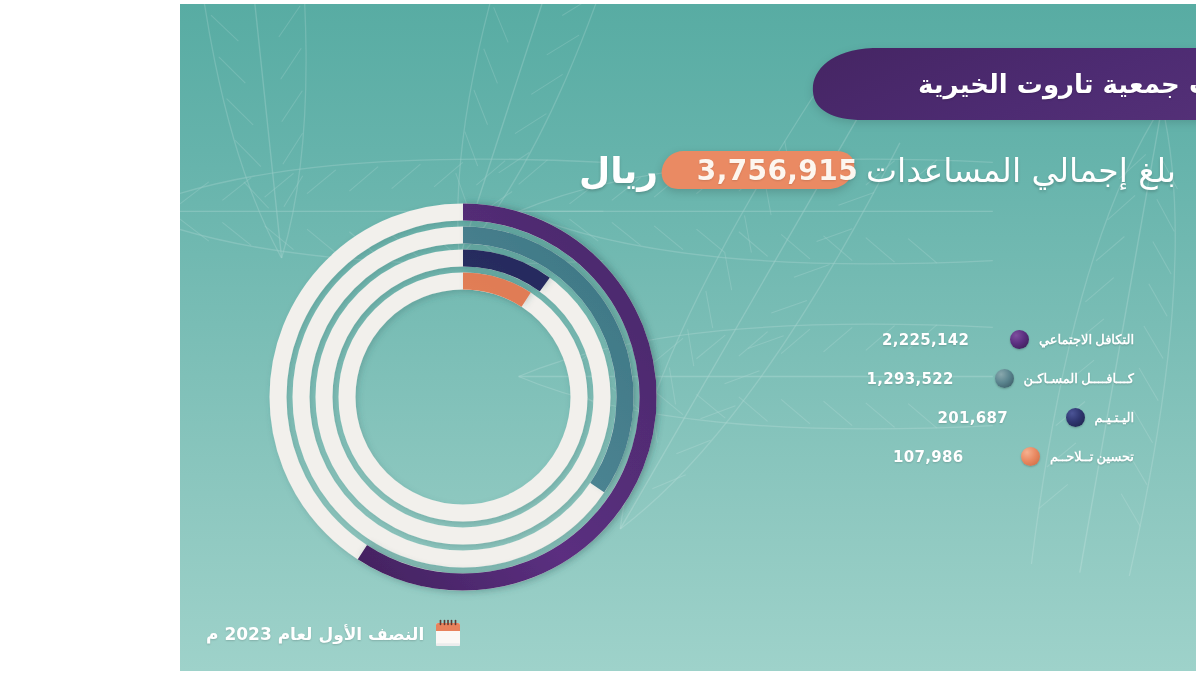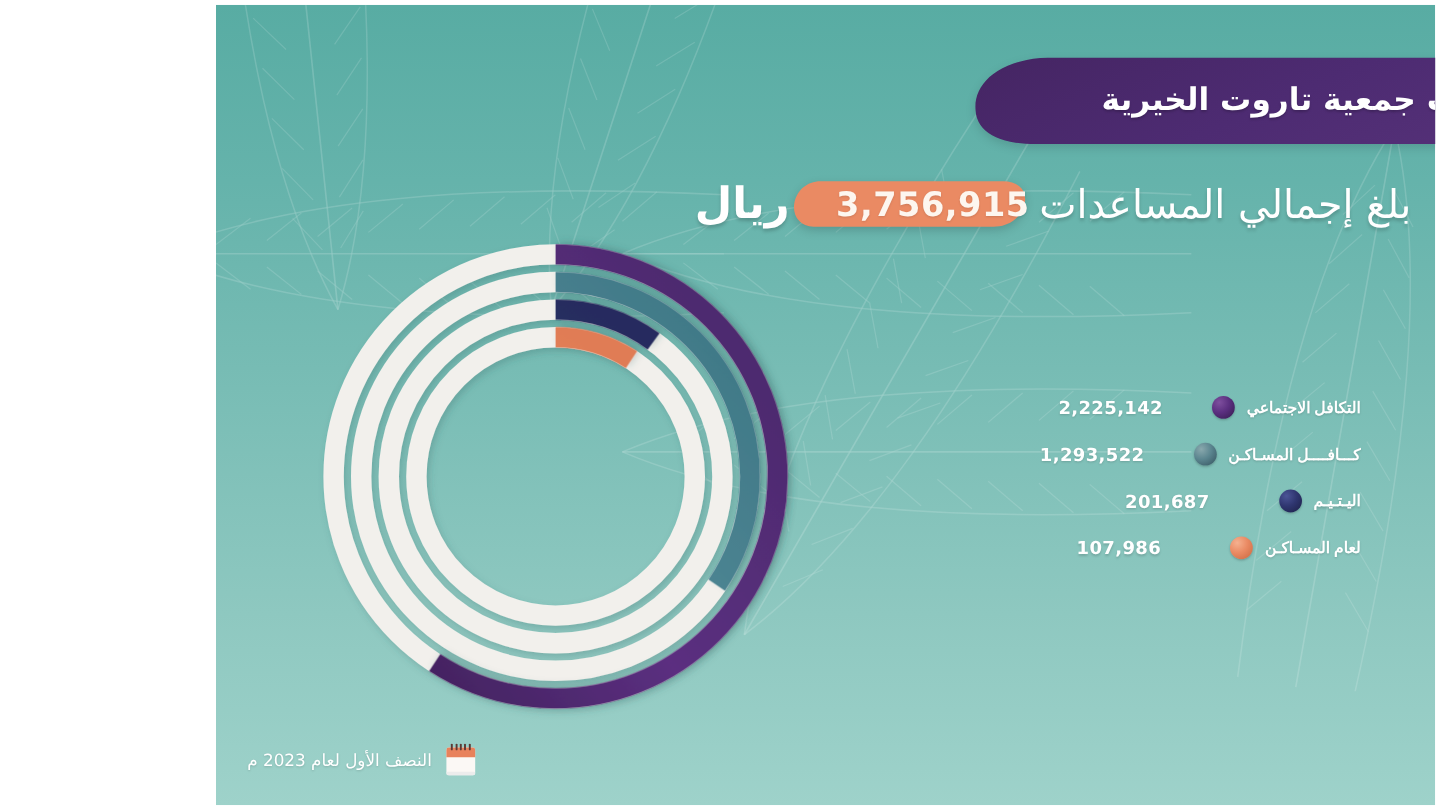--- a/index.html
+++ b/index.html
@@ -104,21 +104,21 @@
   }
 
   
   .footer{
     position:absolute;left:26px;bottom:22px;
     display:flex;align-items:center;gap:10px;
     direction:rtl;
   }
   .cal-icon{width:28px;height:30px;flex:0 0 auto;}
   .footer-text{
-    color:#ffffff;font-size:14px;font-weight:normal;white-space:nowrap;
+    color:#ffffff;font-size:17px;font-weight:bold;white-space:nowrap;
     text-shadow:0 1px 2px rgba(0,0,0,.16);
   }
 </style>
 </head>
 <body>
 
 <div class="stage">
 
   <svg class="bg-pattern" viewBox="0 0 1200 675" preserveAspectRatio="none" aria-hidden="true">
     <defs>
@@ -269,21 +269,21 @@
       <span class="legend-value">1,293,522</span>
     </div>
 
     <div class="legend-row">
       <span class="legend-label">اليـتـيـم</span>
       <span class="legend-dot" style="background:radial-gradient(circle at 32% 28%,#4b5496 0%,#2f3670 45%,#1b1f45 100%);"></span>
       <span class="legend-value">201,687</span>
     </div>
 
     <div class="legend-row">
-      <span class="legend-label">لعام المسـاكـن</span>
+      <span class="legend-label">تحسين تــلاحــم</span>
       <span class="legend-dot" style="background:radial-gradient(circle at 32% 28%,#f5b190 0%,#ea8a63 45%,#c9663d 100%);"></span>
       <span class="legend-value">107,986</span>
     </div>
 
   </div>
 
   <div class="footer">
     <svg class="cal-icon" viewBox="0 0 28 30" aria-hidden="true">
       <g>
         <rect x="2" y="4" width="24" height="23" rx="2" fill="#fbf8f5"></rect>

